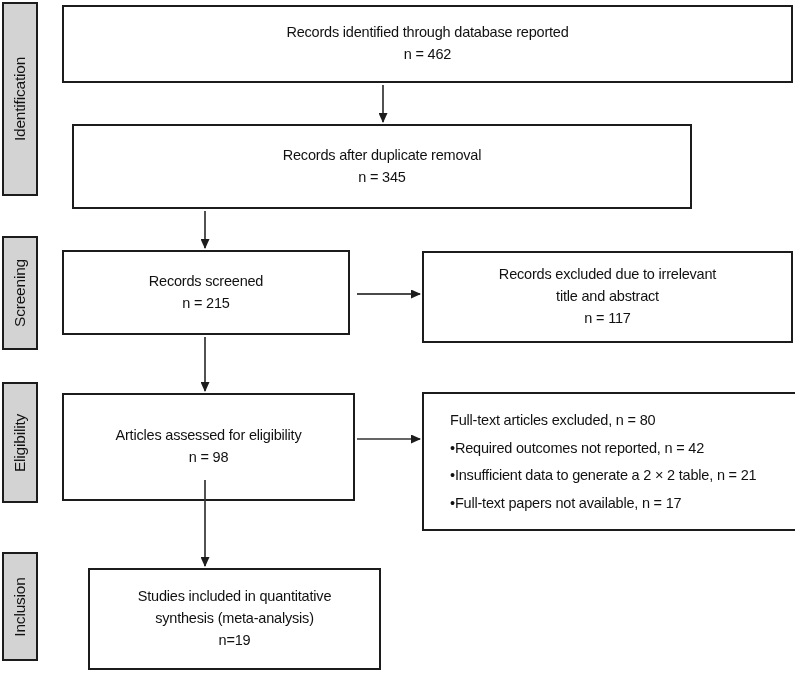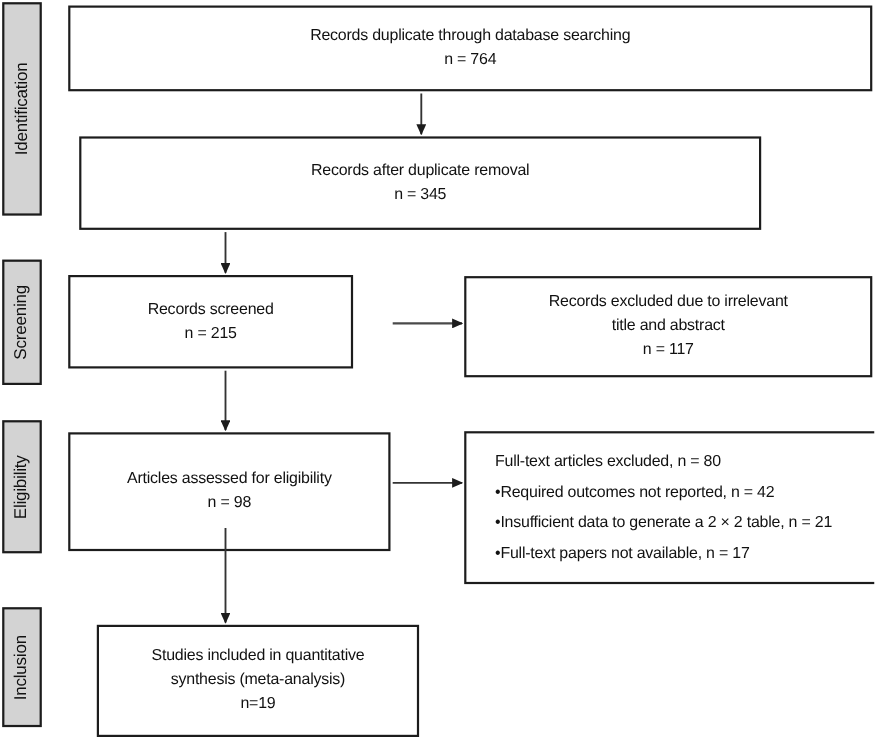--- a/index.html
+++ b/index.html
@@ -49,21 +49,21 @@
     letter-spacing: -0.2px;
     color: #111111;
   }
   #stage-identification { top: 2px;   height: 194px; }
   #stage-screening      { top: 236px; height: 114px; }
   #stage-eligibility    { top: 382px; height: 121px; }
   #stage-inclusion      { top: 552px; height: 109px; }
 
   #box-identified        { left: 62px;  top: 5px;   width: 731px; height: 78px;  }
   #box-deduplicated      { left: 72px;  top: 124px; width: 620px; height: 85px;  }
-  #box-screened          { left: 62px;  top: 250px; width: 259px; height: 85px;  }
+  #box-screened          { left: 62px;  top: 250px; width: 288px; height: 85px;  }
   #box-excluded-screen   { left: 422px; top: 251px; width: 371px; height: 92px; }
   #box-eligibility       { left: 62px;  top: 393px; width: 293px; height: 108px;  }
   #box-excluded-fulltext {
     left: 422px; top: 392px; width: 443px; height: 139px;
     align-items: flex-start;
     text-align: left;
     padding-left: 26px;
     line-height: 1.0;
   }
   #box-excluded-fulltext div { margin: 6.5px 0; }
@@ -90,22 +90,22 @@
     <span>Screening</span>
   </div>
   <div class="stage" id="stage-eligibility">
     <span>Eligibility</span>
   </div>
   <div class="stage" id="stage-inclusion">
     <span>Inclusion</span>
   </div>
 
   <div class="box" id="box-identified">
-    <div>Records duplicate through database searching</div>
-    <div>n = 764</div>
+    <div>Records identified through database reported</div>
+    <div>n = 462</div>
   </div>
 
   <div class="box" id="box-deduplicated">
     <div>Records after duplicate removal</div>
     <div>n = 345</div>
   </div>
 
   <div class="box" id="box-screened">
     <div>Records screened</div>
     <div>n = 215</div>

